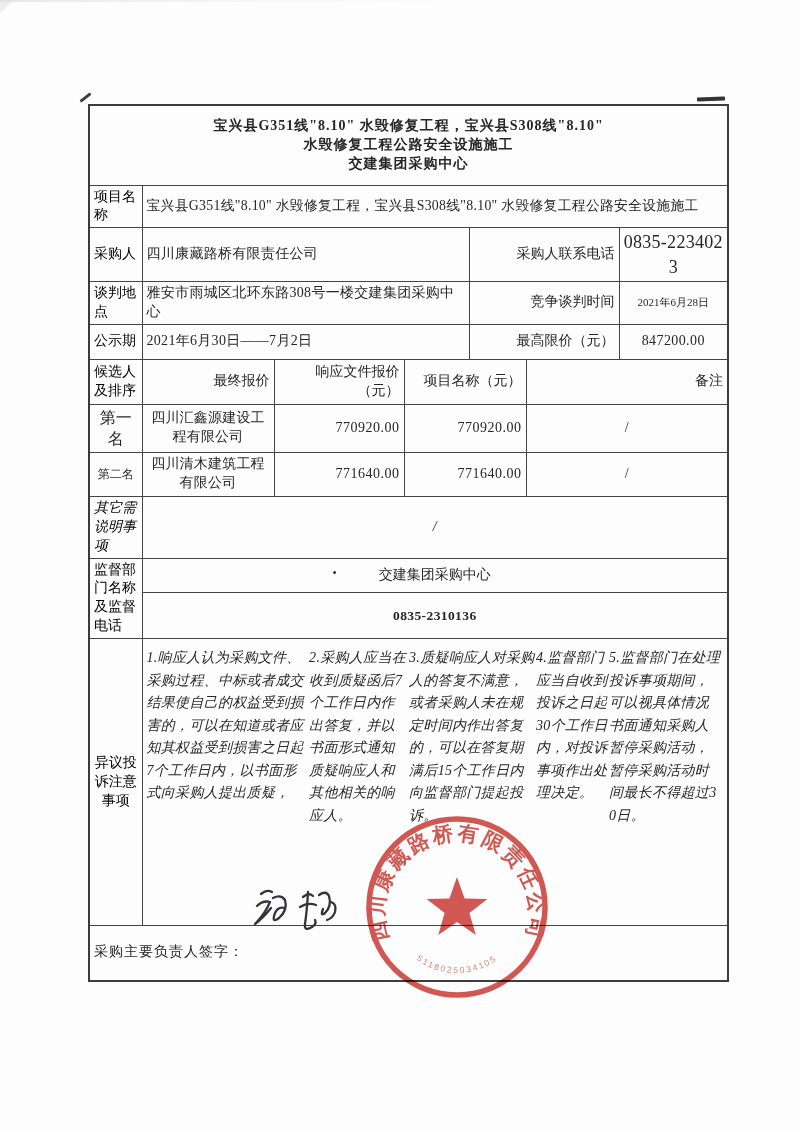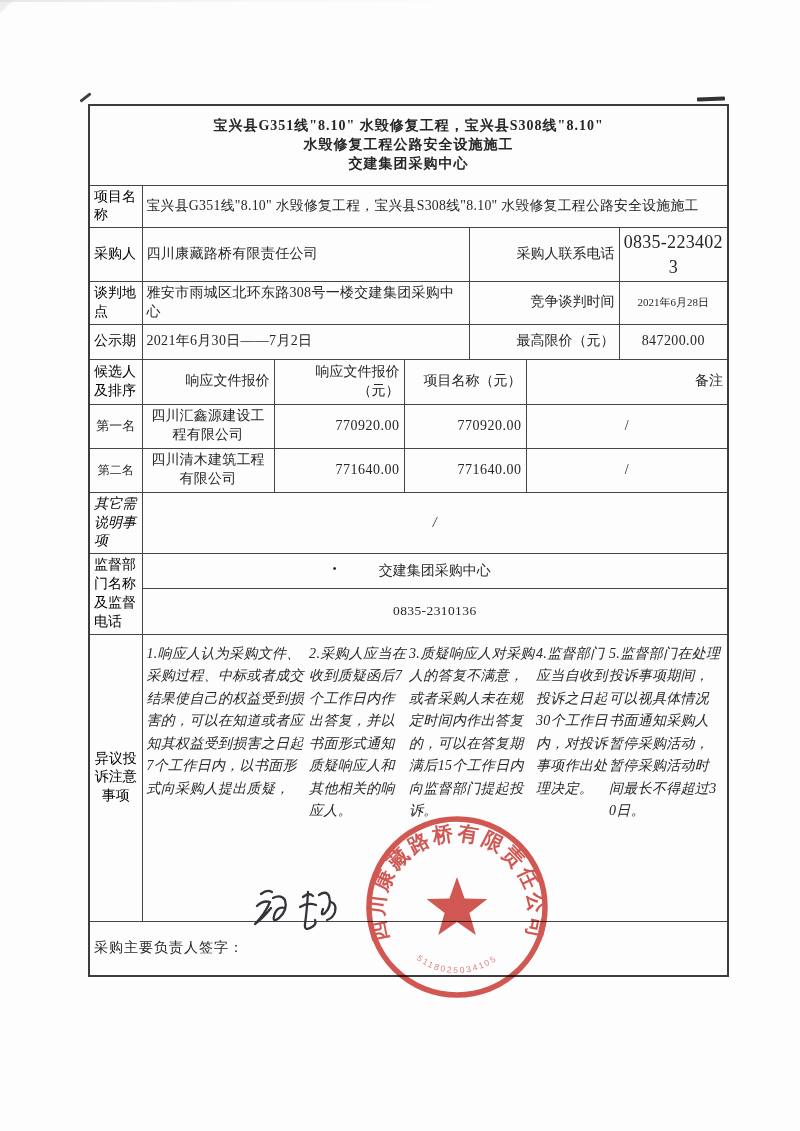--- a/index.html
+++ b/index.html
@@ -26,21 +26,21 @@
 
   tr.r-title   { height:80px; }
   tr.r-project { height:40px; }
   tr.r-purch   { height:44px; }
   tr.r-place   { height:42px; }
   tr.r-period  { height:35px; }
   tr.r-chead   { height:45px; }
   tr.r-cand    { height:44px; }
   tr.r-other   { height:38px;font-style:italic; }
   tr.r-supA    { height:31px; }
-  tr.r-supB    { height:41px; }
+  tr.r-supB    { height:41px;font-weight:bold; }
   tr.r-obj     { height:287px; }
   tr.r-sign    { height:55px; }
 
   td.title-cell{ text-align:center; font-weight:bold; font-size:19px;
     letter-spacing:1px; line-height:26px; padding:2px 10px; }
   td.lbl{ font-size:11.5px; padding:1px 2px; line-height:1.45; color:#000000; }
   td.lbl-ctr{ text-align:center; }
   td.val-l{ text-align:left; padding:2px 6px 2px 6px; letter-spacing:.3px; }
   td.ctr{ text-align:center; }
   td.company{ text-align:center; font-size:10.5px; letter-spacing:.2px;margin-left:24px; }
@@ -110,28 +110,28 @@
 
     <tr class="r-period">
       <td class="lbl">公示期</td>
       <td colspan="3" class="val-l">2021年6月30日——7月2日</td>
       <td colspan="2" class="hdr">最高限价（元）</td>
       <td class="num-sm">847200.00</td>
     </tr>
 
     <tr class="r-chead">
       <td class="lbl">候选人及排序</td>
-      <td class="hdr">响应文件报价</td>
+      <td class="hdr">最终报价</td>
       <td class="hdr">响应文件报价（元）</td>
       <td colspan="2" class="hdr">项目名称（元）</td>
       <td colspan="2" class="hdr">备注</td>
     </tr>
 
     <tr class="r-cand">
-      <td class="ctr" style="font-size:13px">第一名</td>
+      <td class="ctr" style="font-size:16px">第一名</td>
       <td class="company">四川汇鑫源建设工程有限公司</td>
       <td class="num">770920.00</td>
       <td colspan="2" class="num">770920.00</td>
       <td colspan="2" class="slash">/</td>
     </tr>
 
     <tr class="r-cand">
       <td class="ctr" style="font-size:12px">第二名</td>
       <td class="company">四川清木建筑工程有限公司</td>
       <td class="num">771640.00</td>

